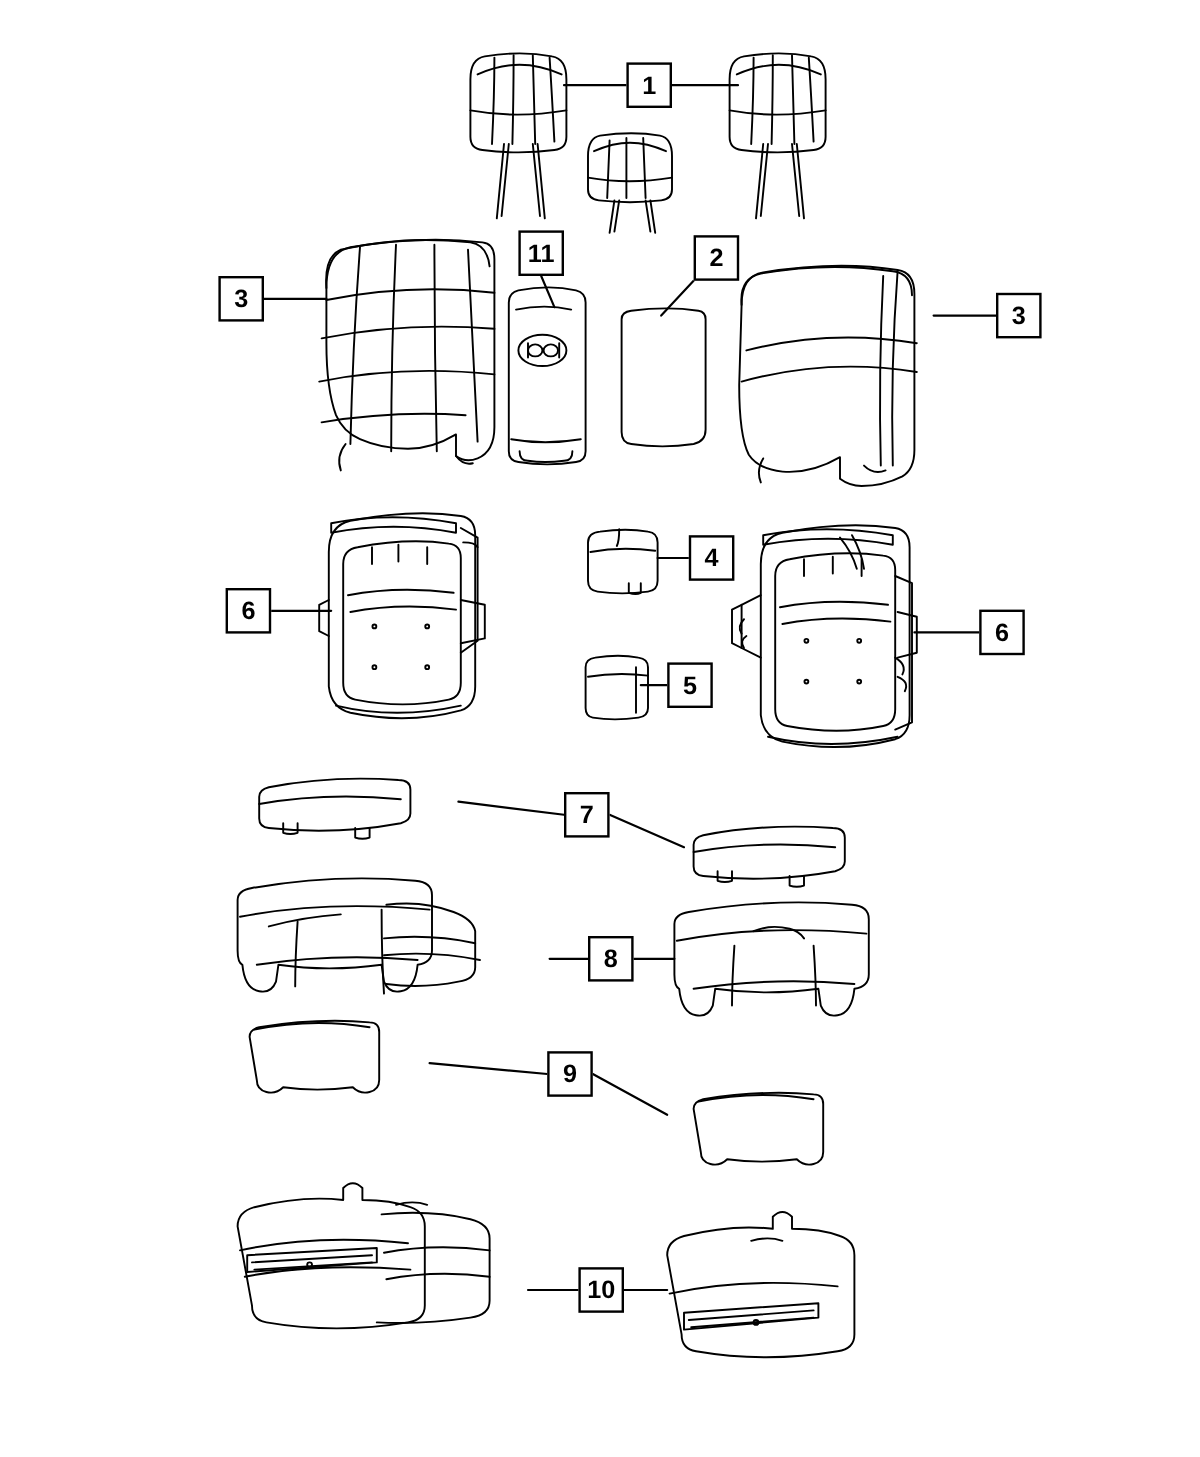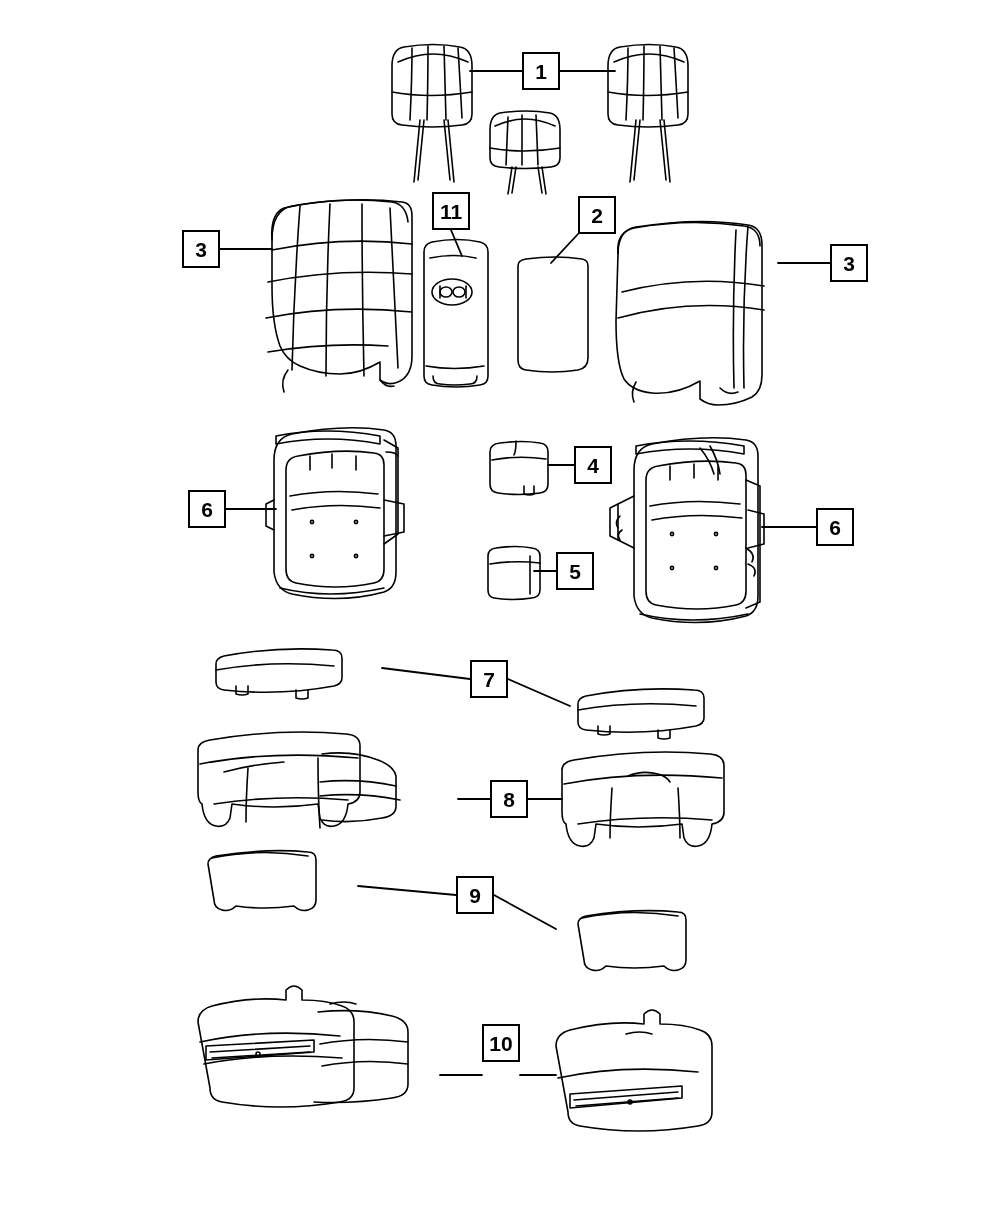--- a/index.html
+++ b/index.html
@@ -302,18 +302,18 @@
       </div>
       <div class="callout" style="left: 470px; top: 660px;">
         <span>7</span>
       </div>
       <div class="callout" style="left: 490px; top: 780px;">
         <span>8</span>
       </div>
       <div class="callout" style="left: 456px; top: 876px;">
         <span>9</span>
       </div>
-      <div class="callout" style="left: 482px; top: 1024px;">
+      <div class="callout" style="left: 482px; top: 1056px;">
         <span>10</span>
       </div>
     </div>
 
 </div>
 
 </body></html>

